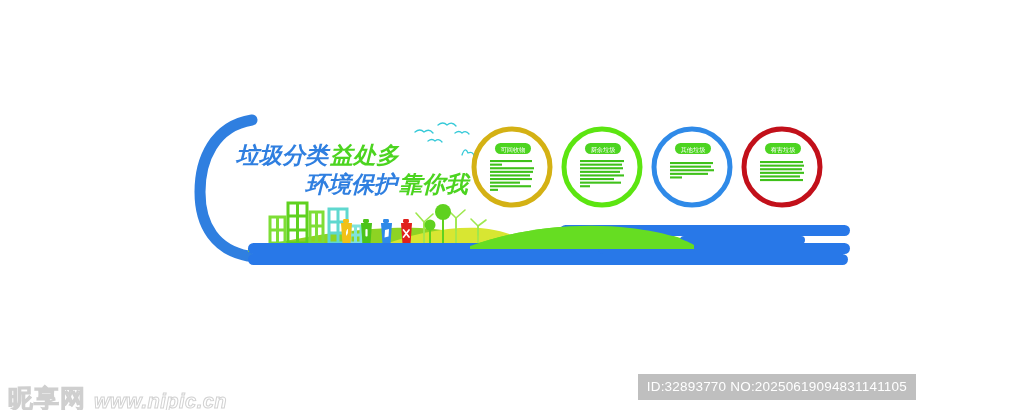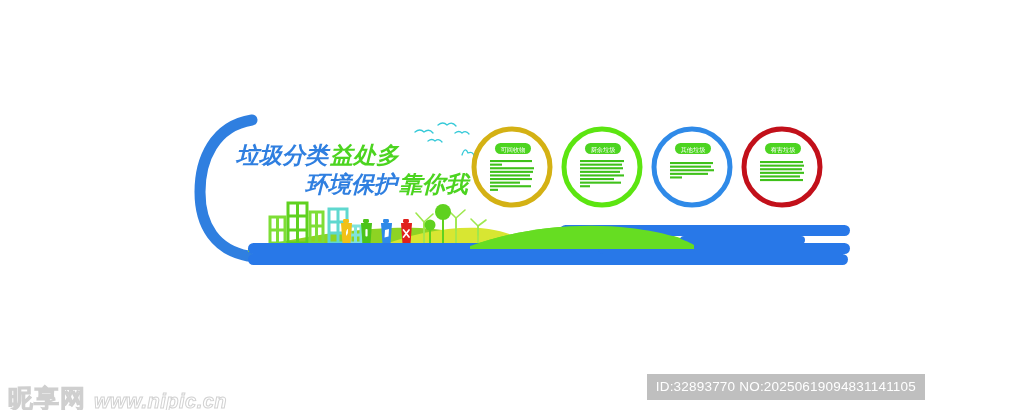--- a/index.html
+++ b/index.html
@@ -21,21 +21,21 @@
     font-size:25px;font-weight:bold;color:#ffffff;line-height:1;
     -webkit-text-stroke:1px #cfcfcf;letter-spacing:1px;
     font-family:"DejaVu Sans","Liberation Sans",sans-serif;
   }
   .wm-url{
     font-size:20px;font-style:italic;font-weight:bold;color:#ffffff;
     -webkit-text-stroke:1px #d2d2d2;line-height:1;letter-spacing:.5px;margin-top:28px;
   }
   .wm-id{
     background:#bfbfbf;color:#ffffff;font-size:13.5px;
-    padding:5px 9px 6px 9px;margin-right:7px;white-space:nowrap;
+    padding:5px 9px 6px 9px;margin-right:16px;white-space:nowrap;
     letter-spacing:.2px;
   }
 </style>
 </head>
 <body>
 
 <div id="stage">
 
   <svg id="artwork" viewBox="0 0 1024 410" xmlns="http://www.w3.org/2000/svg">
 

